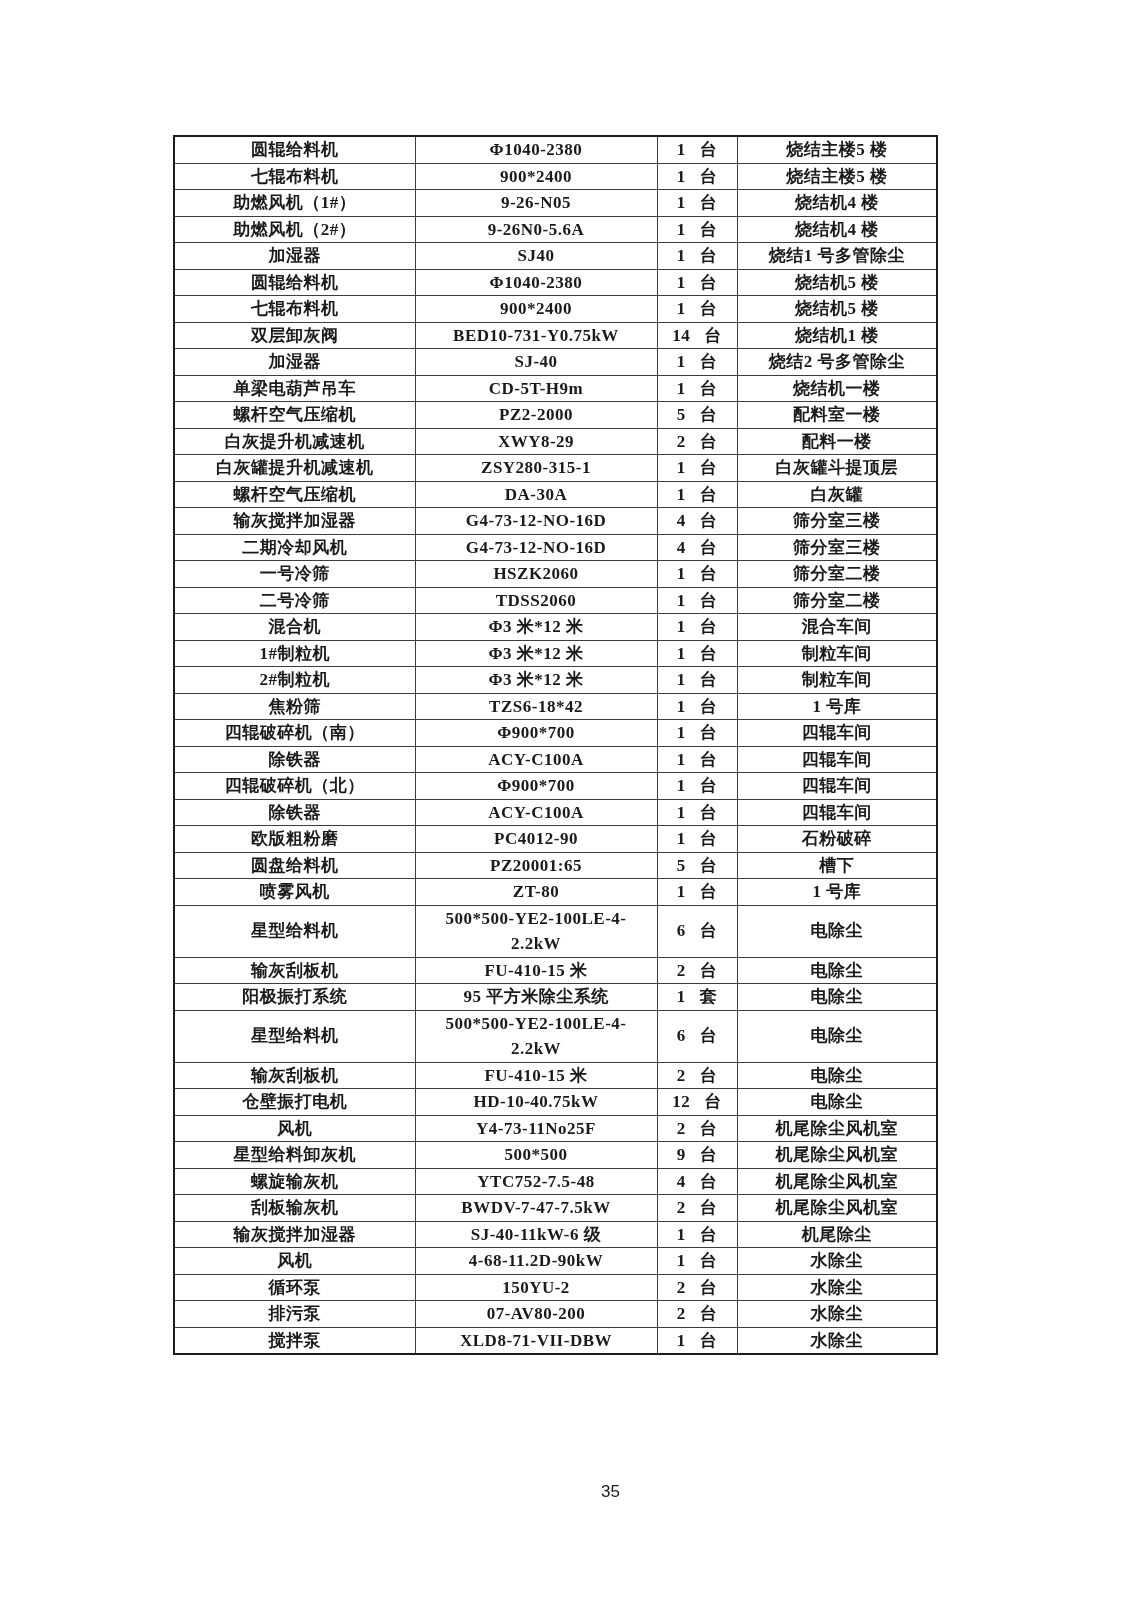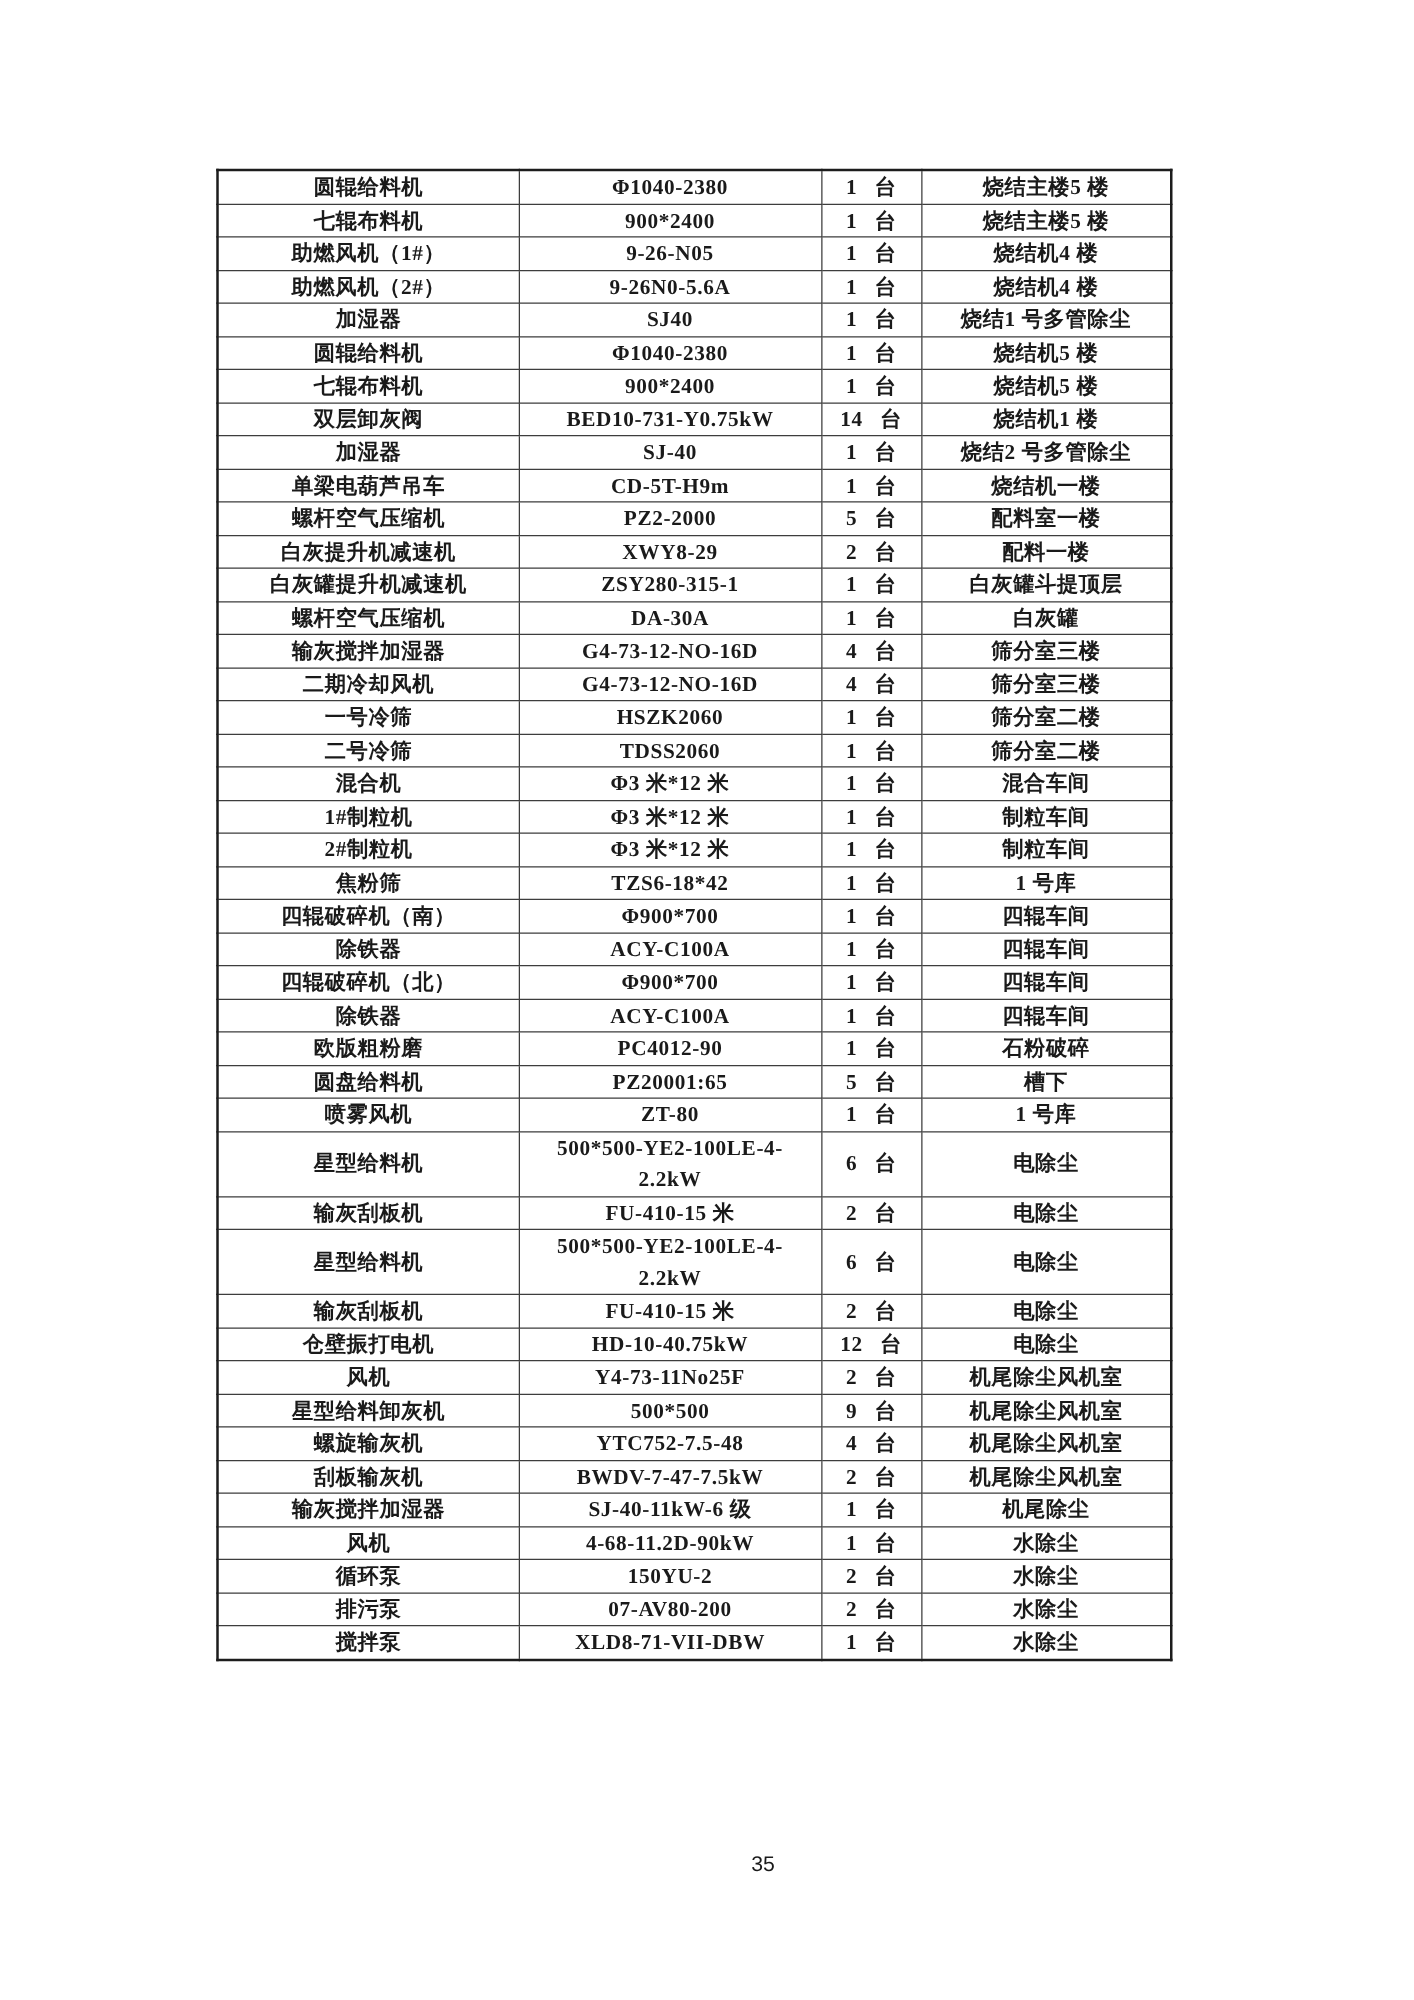--- a/index.html
+++ b/index.html
@@ -250,20 +250,26 @@
           <td class="c-qty"><span class="qv">6</span><span class="unit">台</span></td>
           <td class="c-loc">电除尘</td>
         </tr>
         <tr>
           <td class="c-name">输灰刮板机</td>
           <td class="c-model">FU-410-15 米</td>
           <td class="c-qty"><span class="qv">2</span><span class="unit">台</span></td>
           <td class="c-loc">电除尘</td>
         </tr>
         <tr>
+          <td class="c-name">阳极振打系统</td>
+          <td class="c-model">95 平方米除尘系统</td>
+          <td class="c-qty"><span class="qv">1</span><span class="unit">套</span></td>
+          <td class="c-loc">电除尘</td>
+        </tr>
+        <tr>
           <td class="c-name">星型给料机</td>
           <td class="c-model">500*500-YE2-100LE-4-
 2.2kW</td>
           <td class="c-qty"><span class="qv">6</span><span class="unit">台</span></td>
           <td class="c-loc">电除尘</td>
         </tr>
         <tr>
           <td class="c-name">输灰刮板机</td>
           <td class="c-model">FU-410-15 米</td>
           <td class="c-qty"><span class="qv">2</span><span class="unit">台</span></td>

